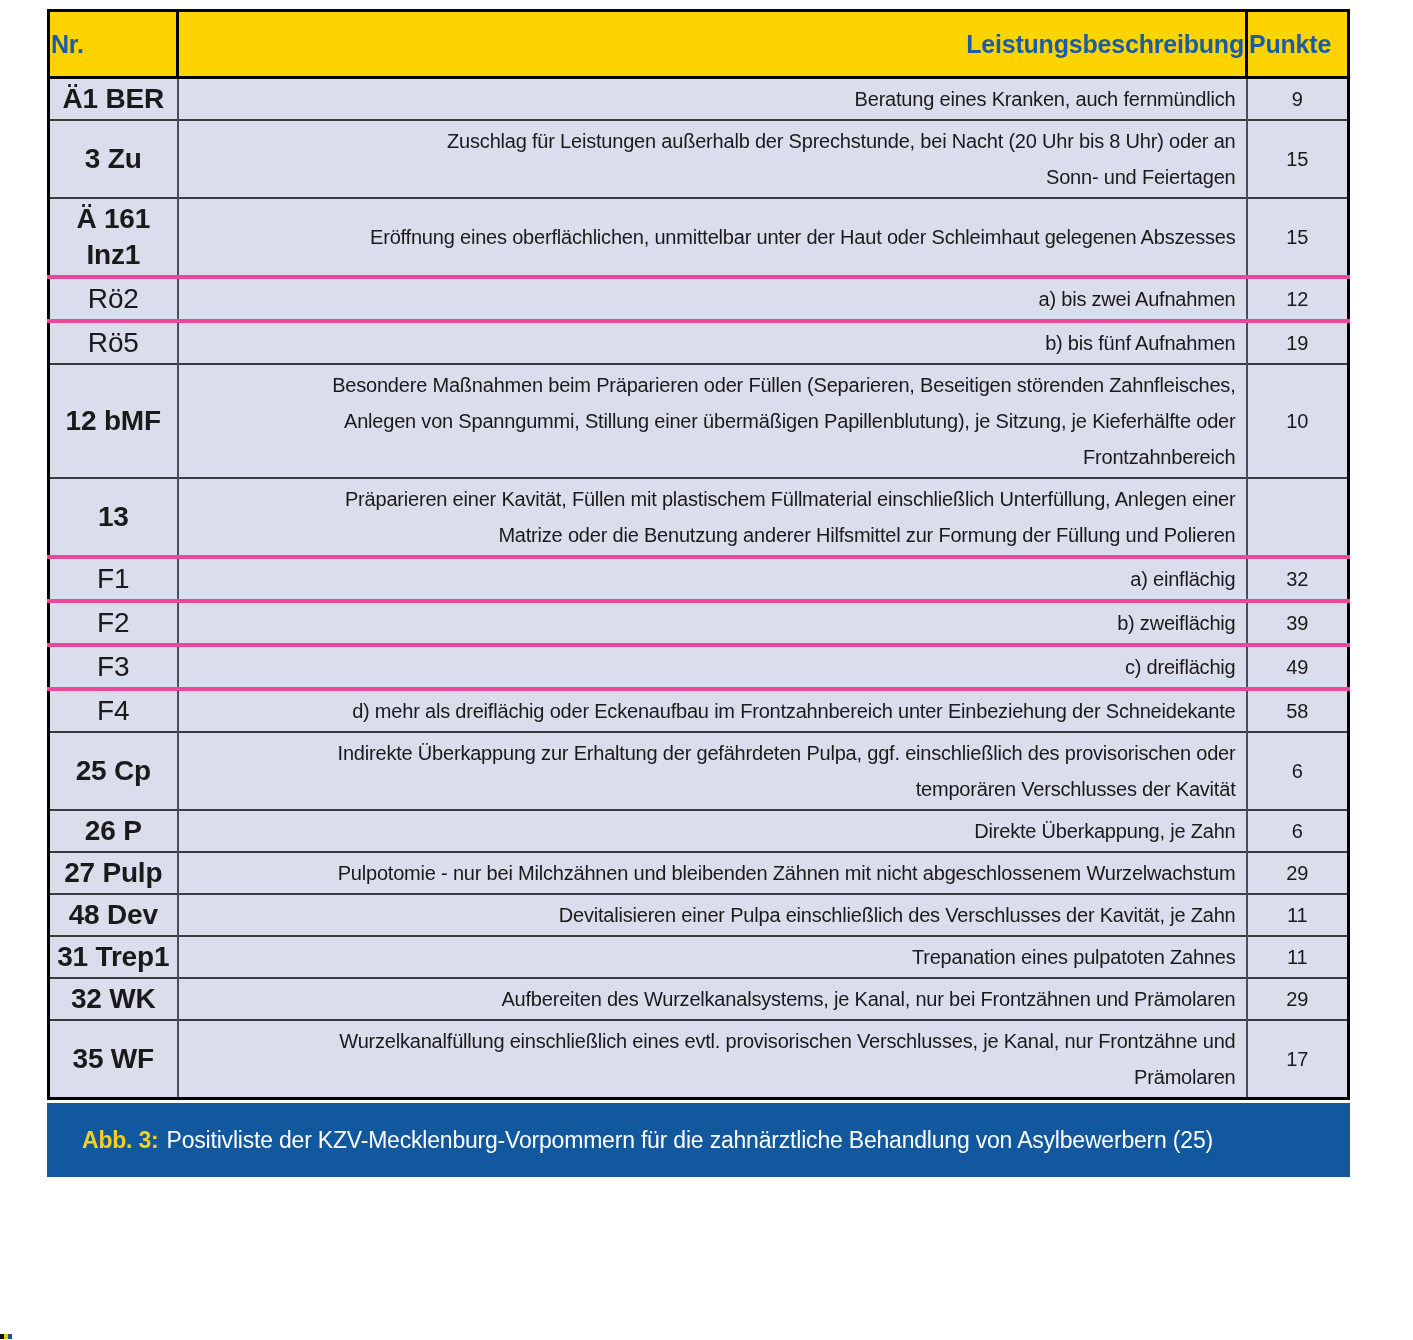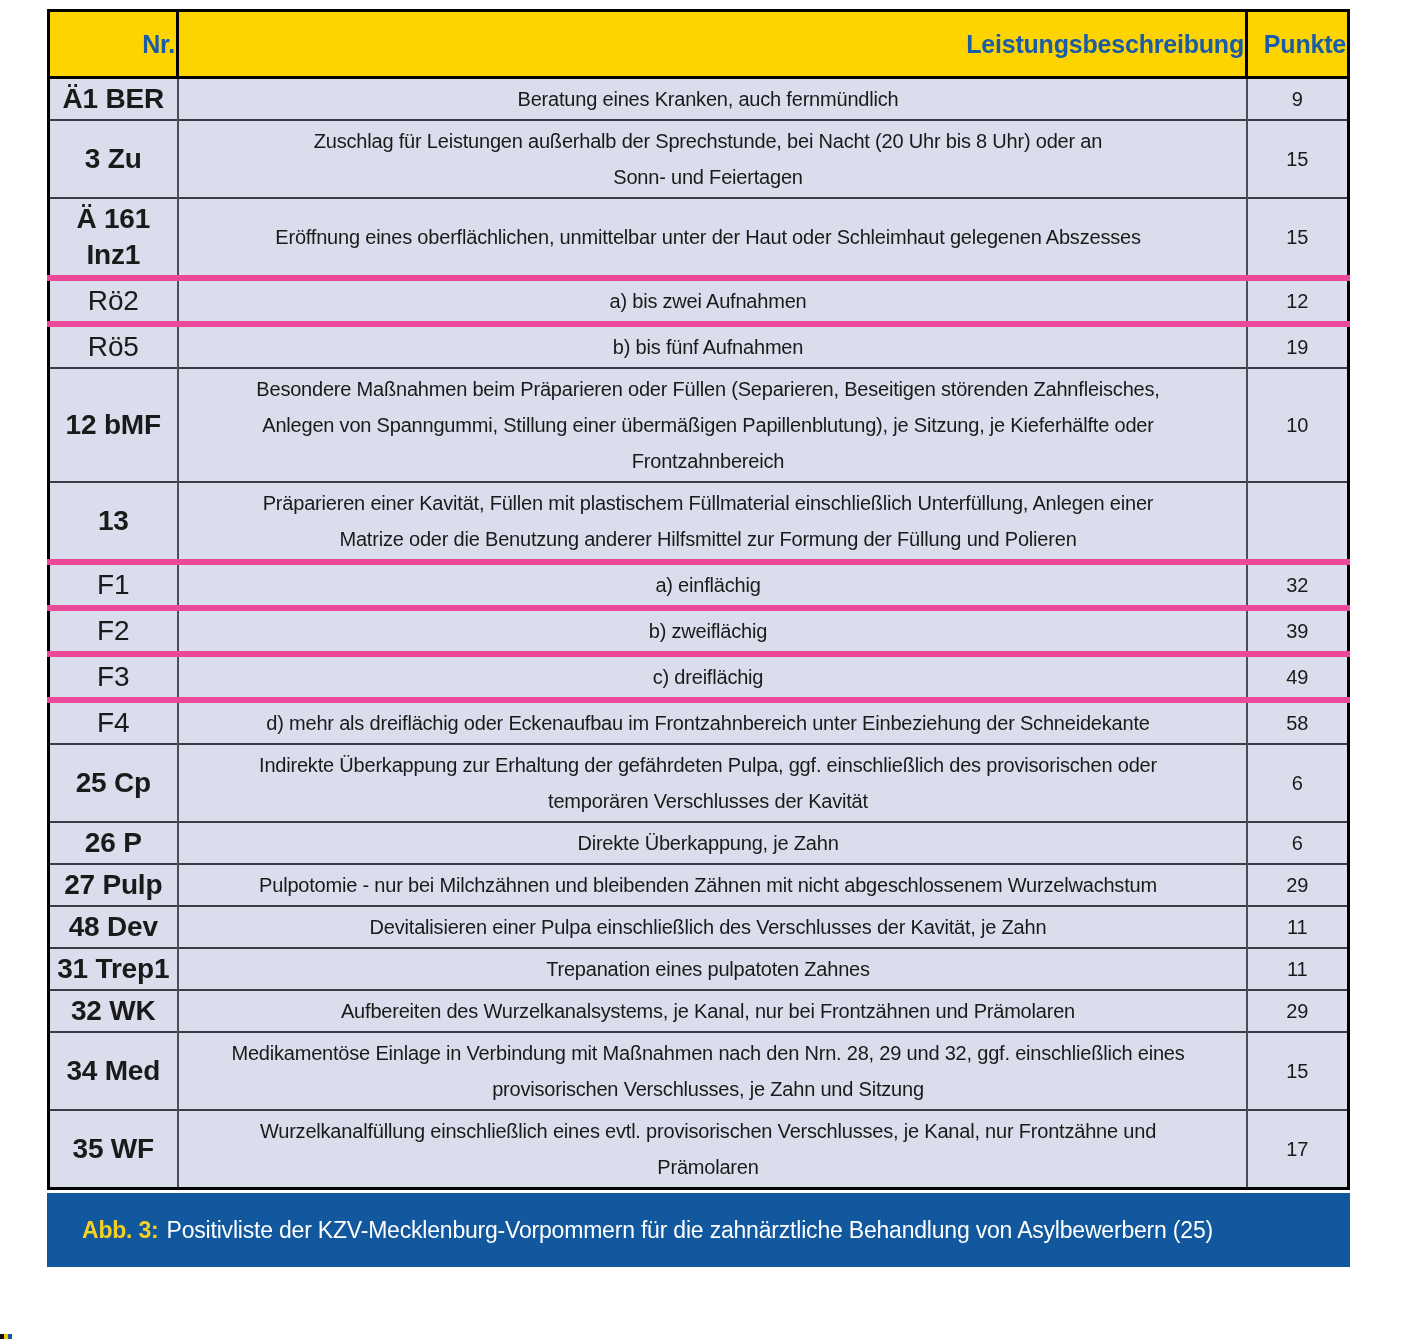--- a/index.html
+++ b/index.html
@@ -28,50 +28,50 @@
 
   thead th {
     background: var(--header-bg, #FDD400);
     color: var(--header-text, #1B5CA8);
     font-size: 25px;
     font-weight: bold;
     height: 62px;
     border: 3px solid #000;
     letter-spacing: -0.2px;
   }
-  thead th.nr, thead th.punkte { text-align: right; }
+  thead th.nr, thead th.punkte { text-align: left; }
   thead th.desc { text-align: right; padding-left: 14px; }
 
   td {
     vertical-align: middle;
     line-height: 36px;
     padding: 2px 4px;
     font-size: 20px;
     letter-spacing: -0.2px;
   }
   td.nr { text-align: center; font-size: 28px; }
   td.nr.b { font-weight: bold; }
   td.desc {
-    text-align: center;
+    text-align: right;
     padding-left: 2px;
     padding-right: 10px;
     white-space: pre-line;
     margin-left: 45px;
   }
   td.punkte { text-align: center; }
 
   tr.single td { height: 36px; }
 
   
   td.desc   { border-left: 2px solid #4d4d57; }
   td.punkte { border-left: 2px solid #4d4d57; }
 
   
   tr.main td { border-top: 2px solid #3b3b44; }
-  tr.sub  td { border-top: 6px solid #ec4899; }
+  tr.sub  td { border-top: 4px solid #ec4899; }
 
   .caption {
     margin-top: 3px;
     width: 1303px;
     height: 74px;
     background: var(--caption-bg, #11589E);
     display: flex;
     align-items: center;
     box-sizing: border-box;
     padding-left: 35px;
@@ -195,26 +195,20 @@
           <td class="nr b">31 Trep1</td>
           <td class="desc">Trepanation eines pulpatoten Zahnes</td>
           <td class="punkte">11</td>
         </tr>
         <tr class="main single">
           <td class="nr b">32 WK</td>
           <td class="desc">Aufbereiten des Wurzelkanalsystems, je Kanal, nur bei Frontzähnen und Prämolaren</td>
           <td class="punkte">29</td>
         </tr>
         <tr class="main multi">
-          <td class="nr b">34 Med</td>
-          <td class="desc">Medikamentöse Einlage in Verbindung mit Maßnahmen nach den Nrn. 28, 29 und 32, ggf. einschließlich eines
-provisorischen Verschlusses, je Zahn und Sitzung</td>
-          <td class="punkte">15</td>
-        </tr>
-        <tr class="main multi">
           <td class="nr b">35 WF</td>
           <td class="desc">Wurzelkanalfüllung einschließlich eines evtl. provisorischen Verschlusses, je Kanal, nur Frontzähne und
 Prämolaren</td>
           <td class="punkte">17</td>
         </tr>
       </tbody>
   </table>
 
   <div class="caption">
     <span class="cap-label">Abb. 3:</span>

